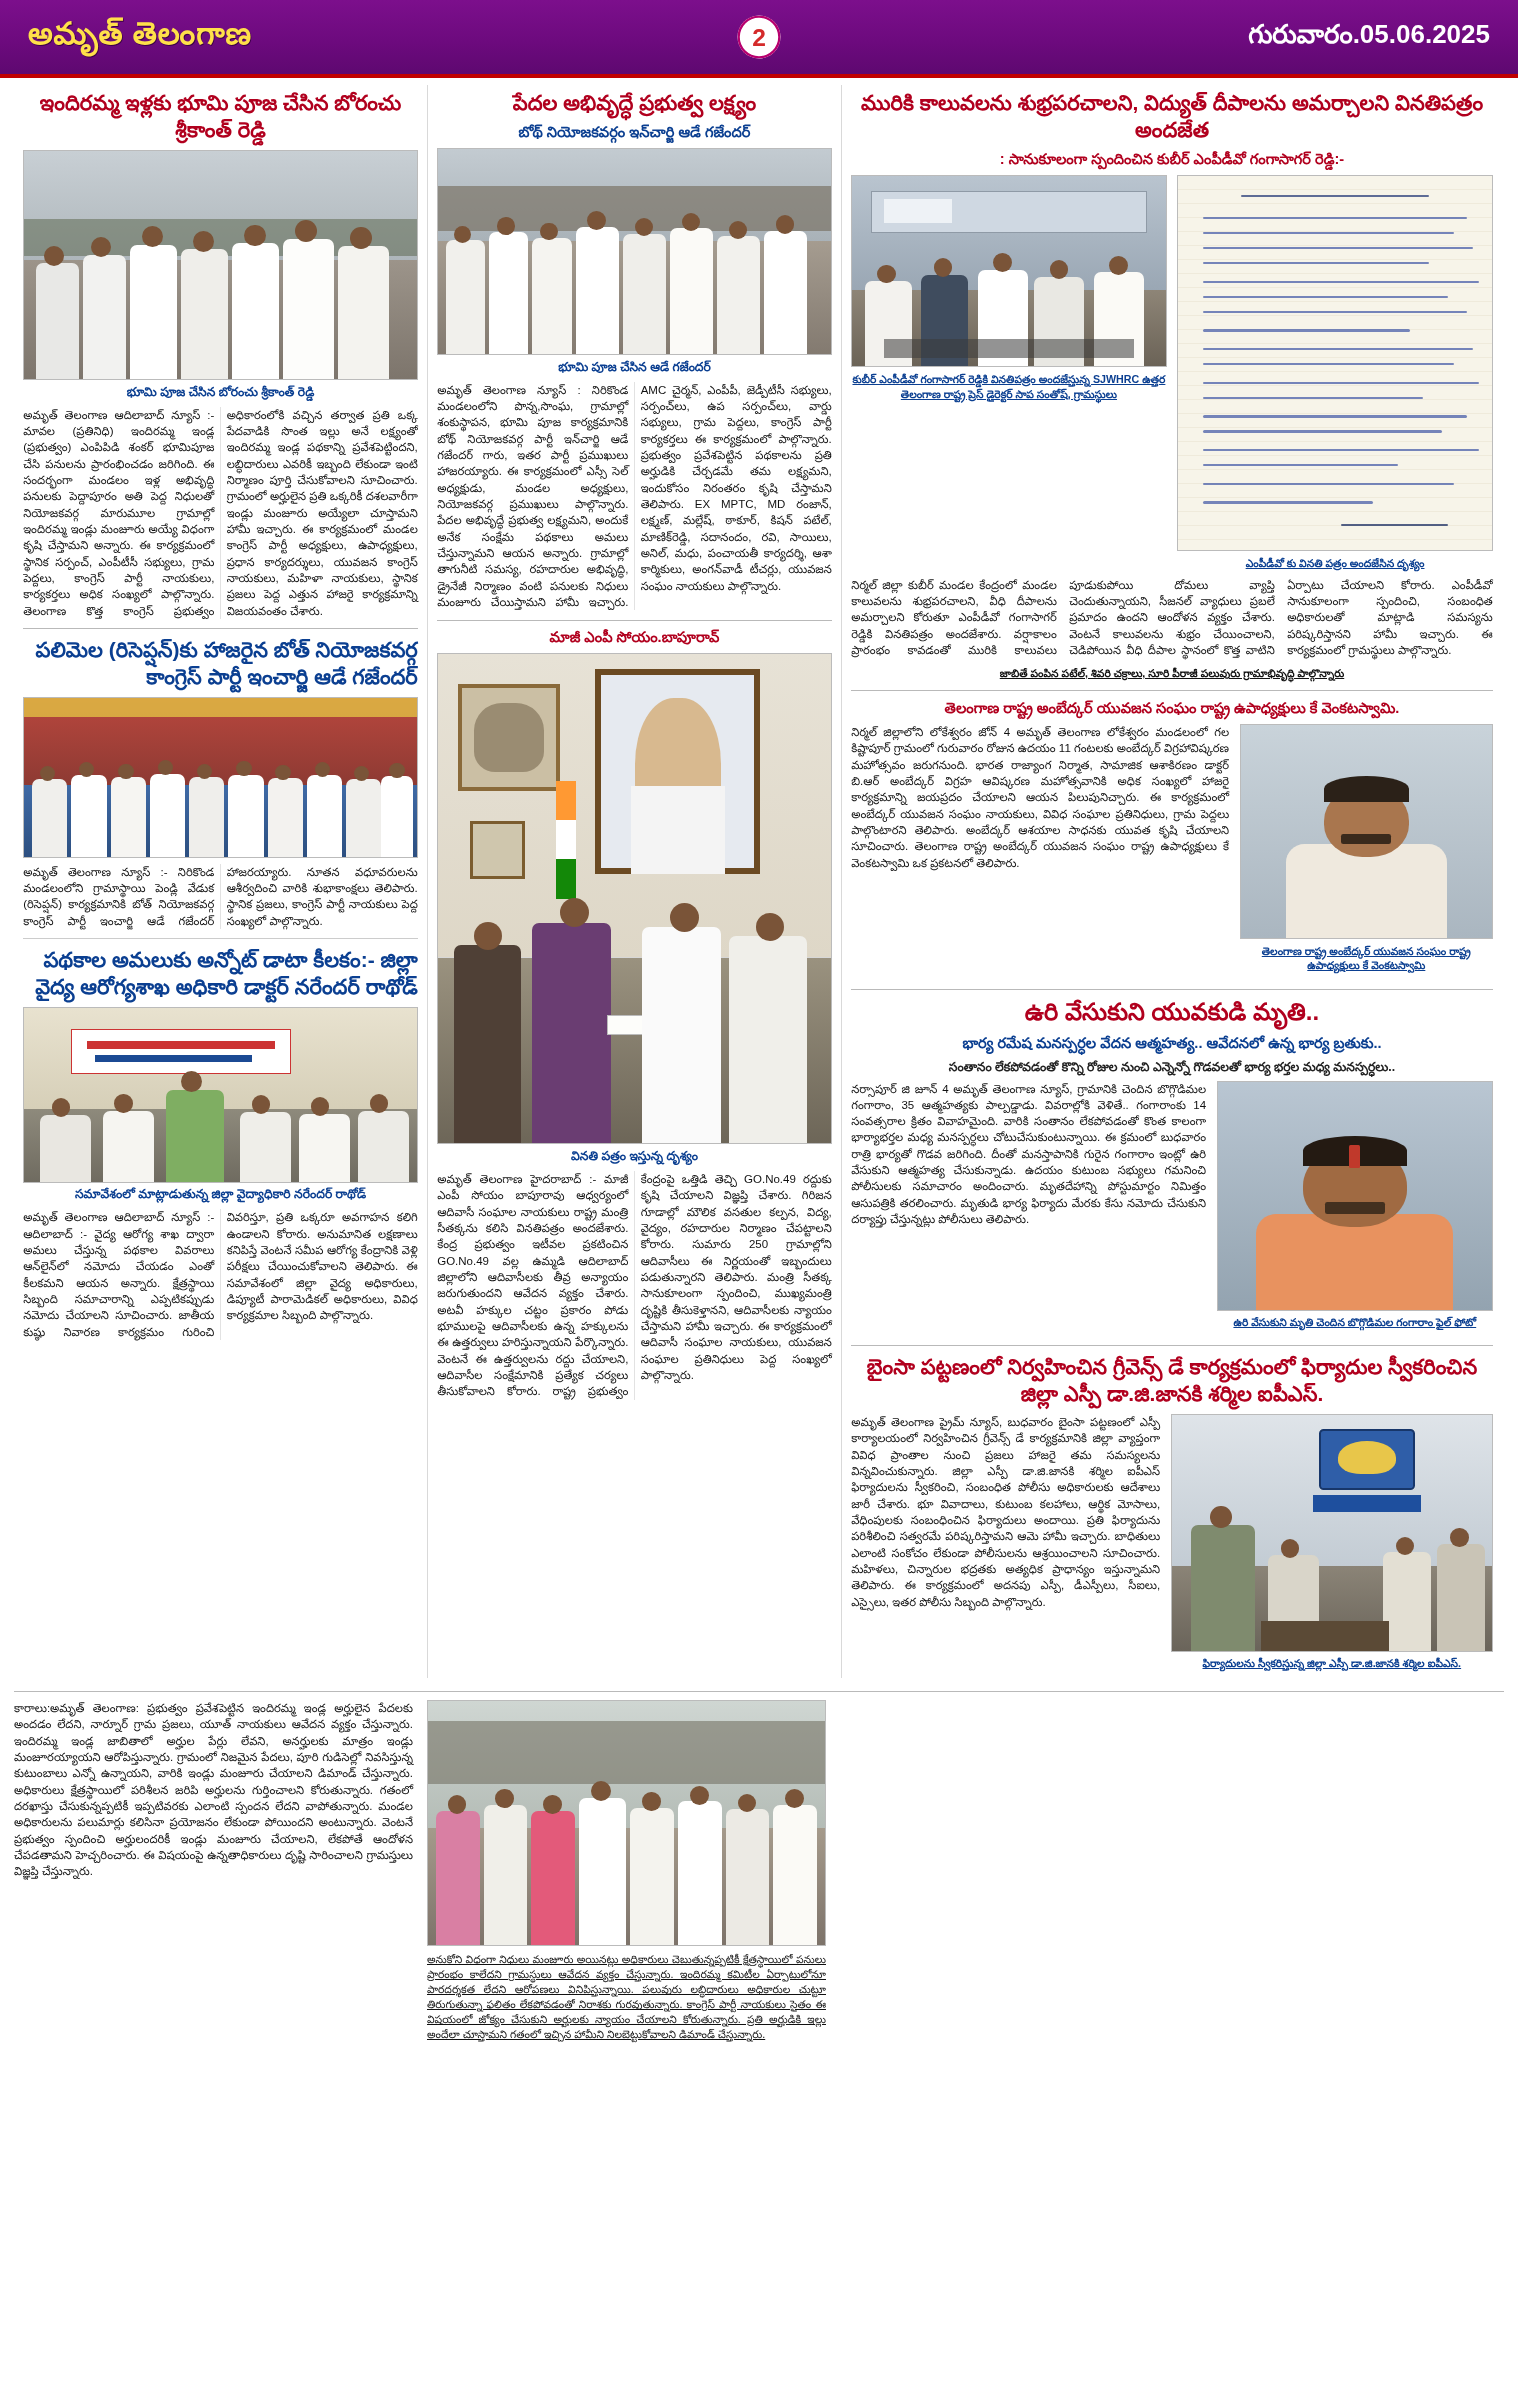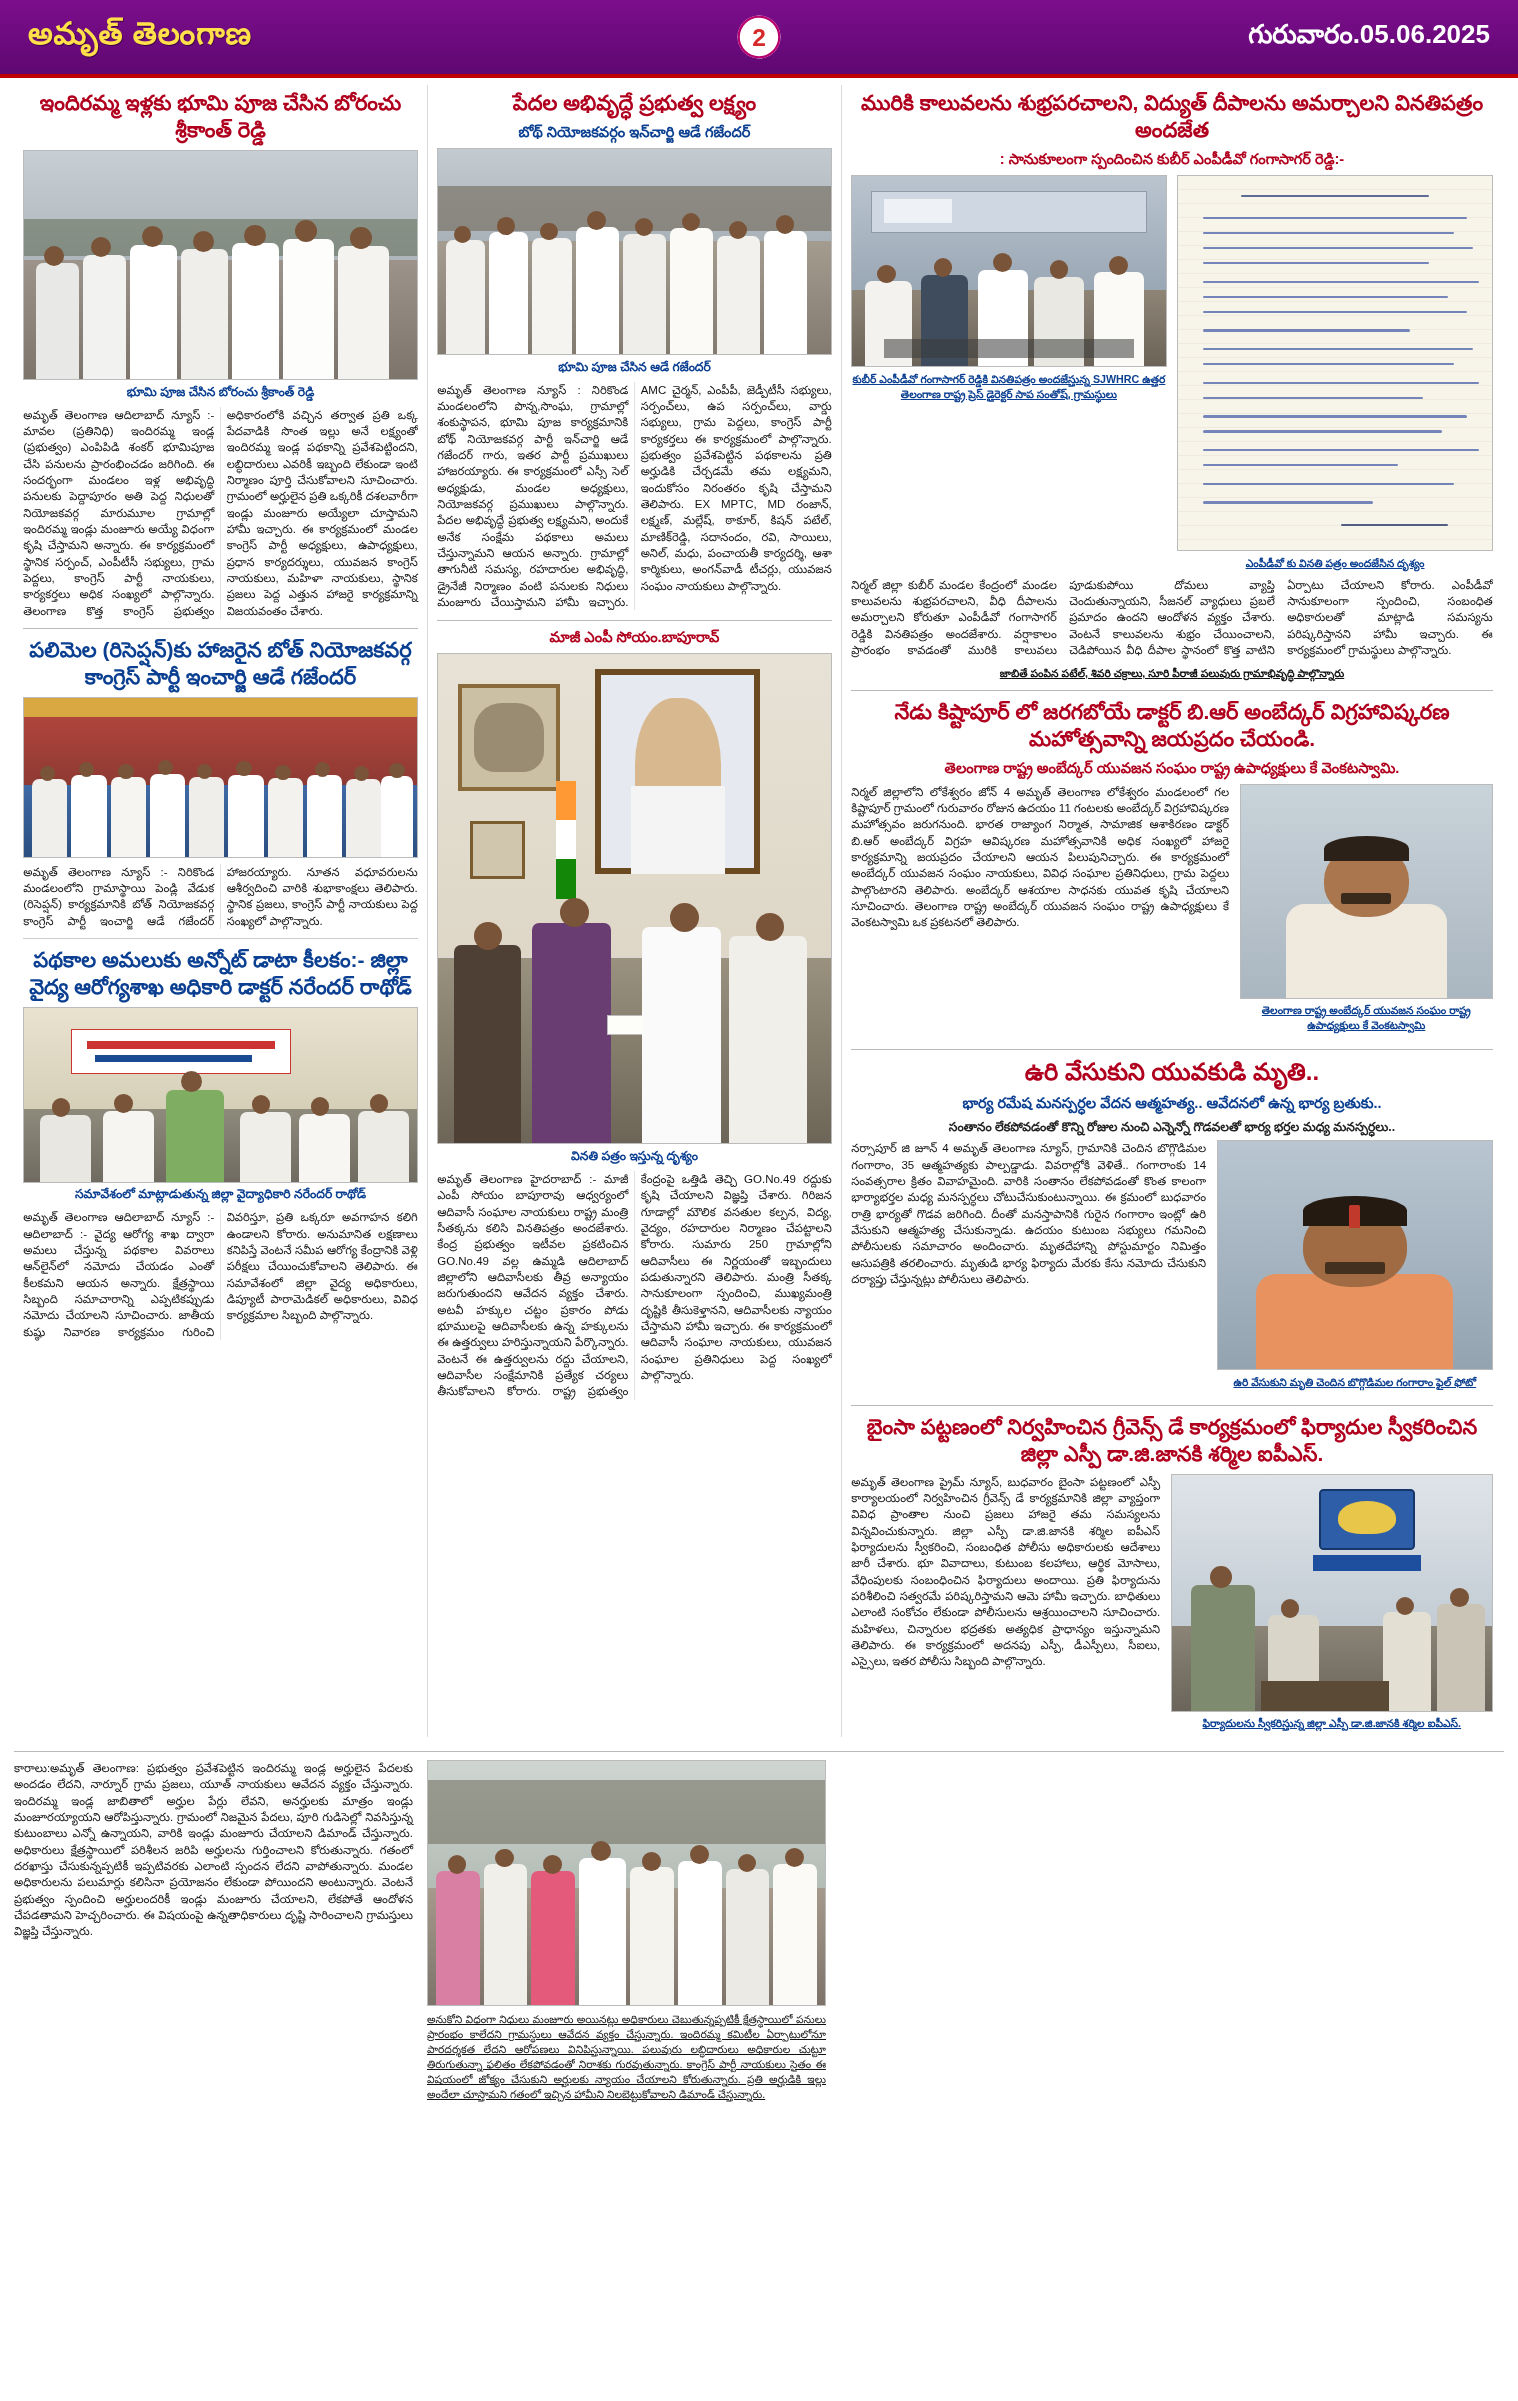--- a/index.html
+++ b/index.html
@@ -74,21 +74,21 @@
 
   
   h2.headline {
     color: #b1001e;
     font-size: 21px;
     line-height: 1.28;
     margin: 4.6px 0 6.1px 0;
     text-align: center;
     font-weight: bold;
   }
-  h2.headline.blue { color: #0b3f91; }
+  h2.headline.blue { color: #0b3f91; text-align: right; }
   h2.headline.big { font-size: 24px; }
   h3.subhead {
     color: #0b3f91;
     font-size: 14.6px;
     line-height: 1.3;
     text-align: center;
     margin: 3.1px 0 6.1px 0;
     font-weight: bold;
   }
   h3.subhead.red { color: #b1001e; }
@@ -434,21 +434,20 @@
           </div>
         </div>
 
         <div class="body three-col">నిర్మల్ జిల్లా కుబీర్ మండల కేంద్రంలో మండల కాలువలను శుభ్రపరచాలని, వీధి దీపాలను అమర్చాలని కోరుతూ ఎంపీడీవో గంగాసాగర్ రెడ్డికి వినతిపత్రం అందజేశారు. వర్షాకాలం ప్రారంభం కావడంతో మురికి కాలువలు పూడుకుపోయి దోమలు వ్యాప్తి చెందుతున్నాయని, సీజనల్ వ్యాధులు ప్రబలే ప్రమాదం ఉందని ఆందోళన వ్యక్తం చేశారు. వెంటనే కాలువలను శుభ్రం చేయించాలని, చెడిపోయిన వీధి దీపాల స్థానంలో కొత్త వాటిని ఏర్పాటు చేయాలని కోరారు. ఎంపీడీవో సానుకూలంగా స్పందించి, సంబంధిత అధికారులతో మాట్లాడి సమస్యను పరిష్కరిస్తానని హామీ ఇచ్చారు. ఈ కార్యక్రమంలో గ్రామస్థులు పాల్గొన్నారు.</div>
         <div class="caption dark small">జాబితే పంపిన పటేల్, శివరి చక్రాలు, సూరి పీరాజీ పలువురు గ్రామాభివృద్ధి పాల్గొన్నారు</div>
       </article>
 
       <div class="divider"></div>
 
       <article>
-        <h2 class="headline">నేడు కిష్టాపూర్ లో జరగబోయే డాక్టర్ బి.ఆర్ అంబేద్కర్ విగ్రహావిష్కరణ మహోత్సవాన్ని జయప్రదం చేయండి.</h2>
         <h3 class="subhead red">తెలంగాణ రాష్ట్ర అంబేద్కర్ యువజన సంఘం రాష్ట్ర ఉపాధ్యక్షులు కే వెంకటస్వామి.</h3>
 
         <div class="sub-grid-photo-left" style="grid-template-columns:1fr 253px">
           <div class="body">నిర్మల్ జిల్లాలోని లోకేశ్వరం జోన్ 4 అమృత్ తెలంగాణ లోకేశ్వరం మండలంలో గల కిష్టాపూర్ గ్రామంలో గురువారం రోజున ఉదయం 11 గంటలకు అంబేద్కర్ విగ్రహావిష్కరణ మహోత్సవం జరుగనుంది. భారత రాజ్యాంగ నిర్మాత, సామాజిక ఆశాకిరణం డాక్టర్ బి.ఆర్ అంబేద్కర్ విగ్రహ ఆవిష్కరణ మహోత్సవానికి అధిక సంఖ్యలో హాజరై కార్యక్రమాన్ని జయప్రదం చేయాలని ఆయన పిలుపునిచ్చారు. ఈ కార్యక్రమంలో అంబేద్కర్ యువజన సంఘం నాయకులు, వివిధ సంఘాల ప్రతినిధులు, గ్రామ పెద్దలు పాల్గొంటారని తెలిపారు. అంబేద్కర్ ఆశయాల సాధనకు యువత కృషి చేయాలని సూచించారు. తెలంగాణ రాష్ట్ర అంబేద్కర్ యువజన సంఘం రాష్ట్ర ఉపాధ్యక్షులు కే వెంకటస్వామి ఒక ప్రకటనలో తెలిపారు.</div>
           <div>
             <div class="portrait" style="height:215px">
               <div style="position:absolute;left:0;top:0;width:100%;height:100%;background:linear-gradient(180deg,#c9d3da,#aab6c0)"></div>
               <div style="position:absolute;left:18%;bottom:0;width:64%;height:44%;background:#efe9de;border-radius:18.4px 18.4px 0 0"></div>
               <div style="position:absolute;left:33%;bottom:38%;width:34%;height:34%;background:#a9764e;border-radius:50% 50% 45% 45%"></div>
               <div style="position:absolute;left:33%;bottom:64%;width:34%;height:12%;background:#2b2118;border-radius:50% 50% 0 0"></div>

